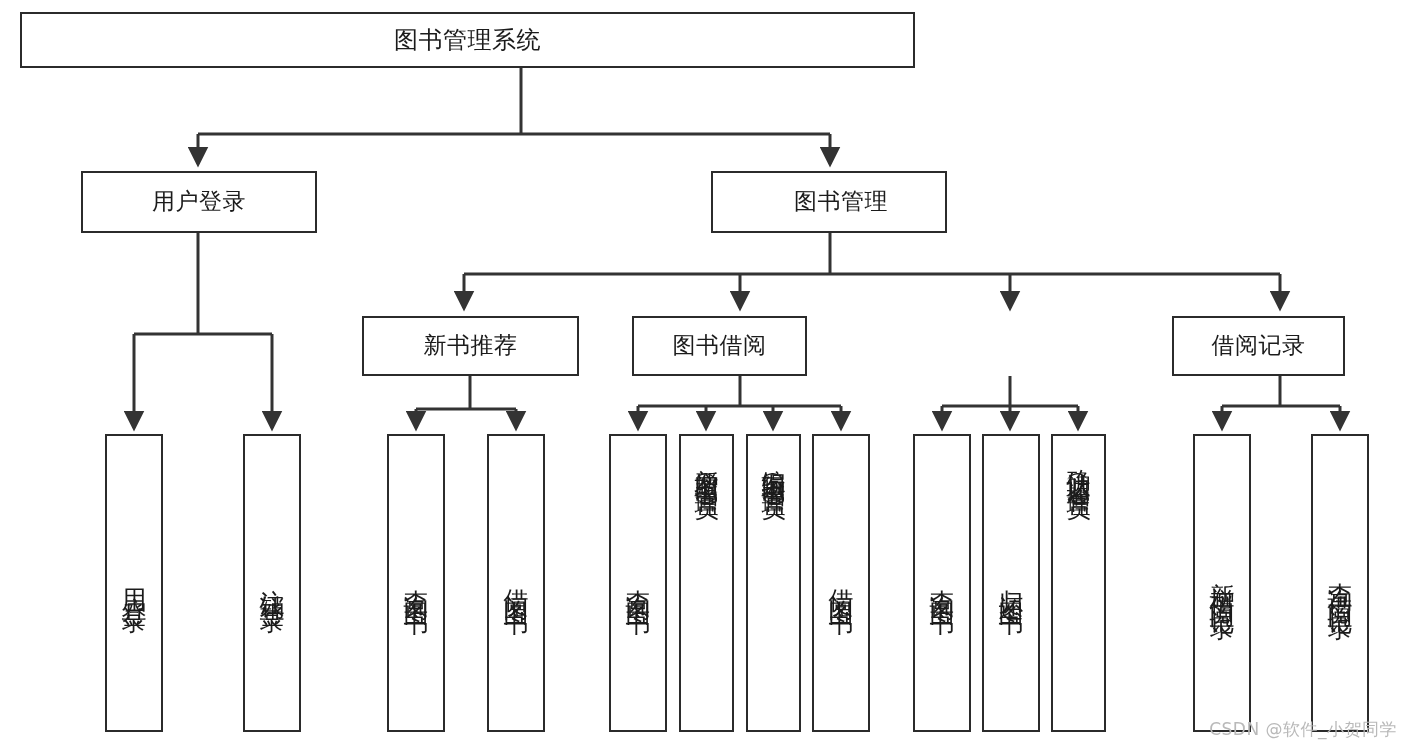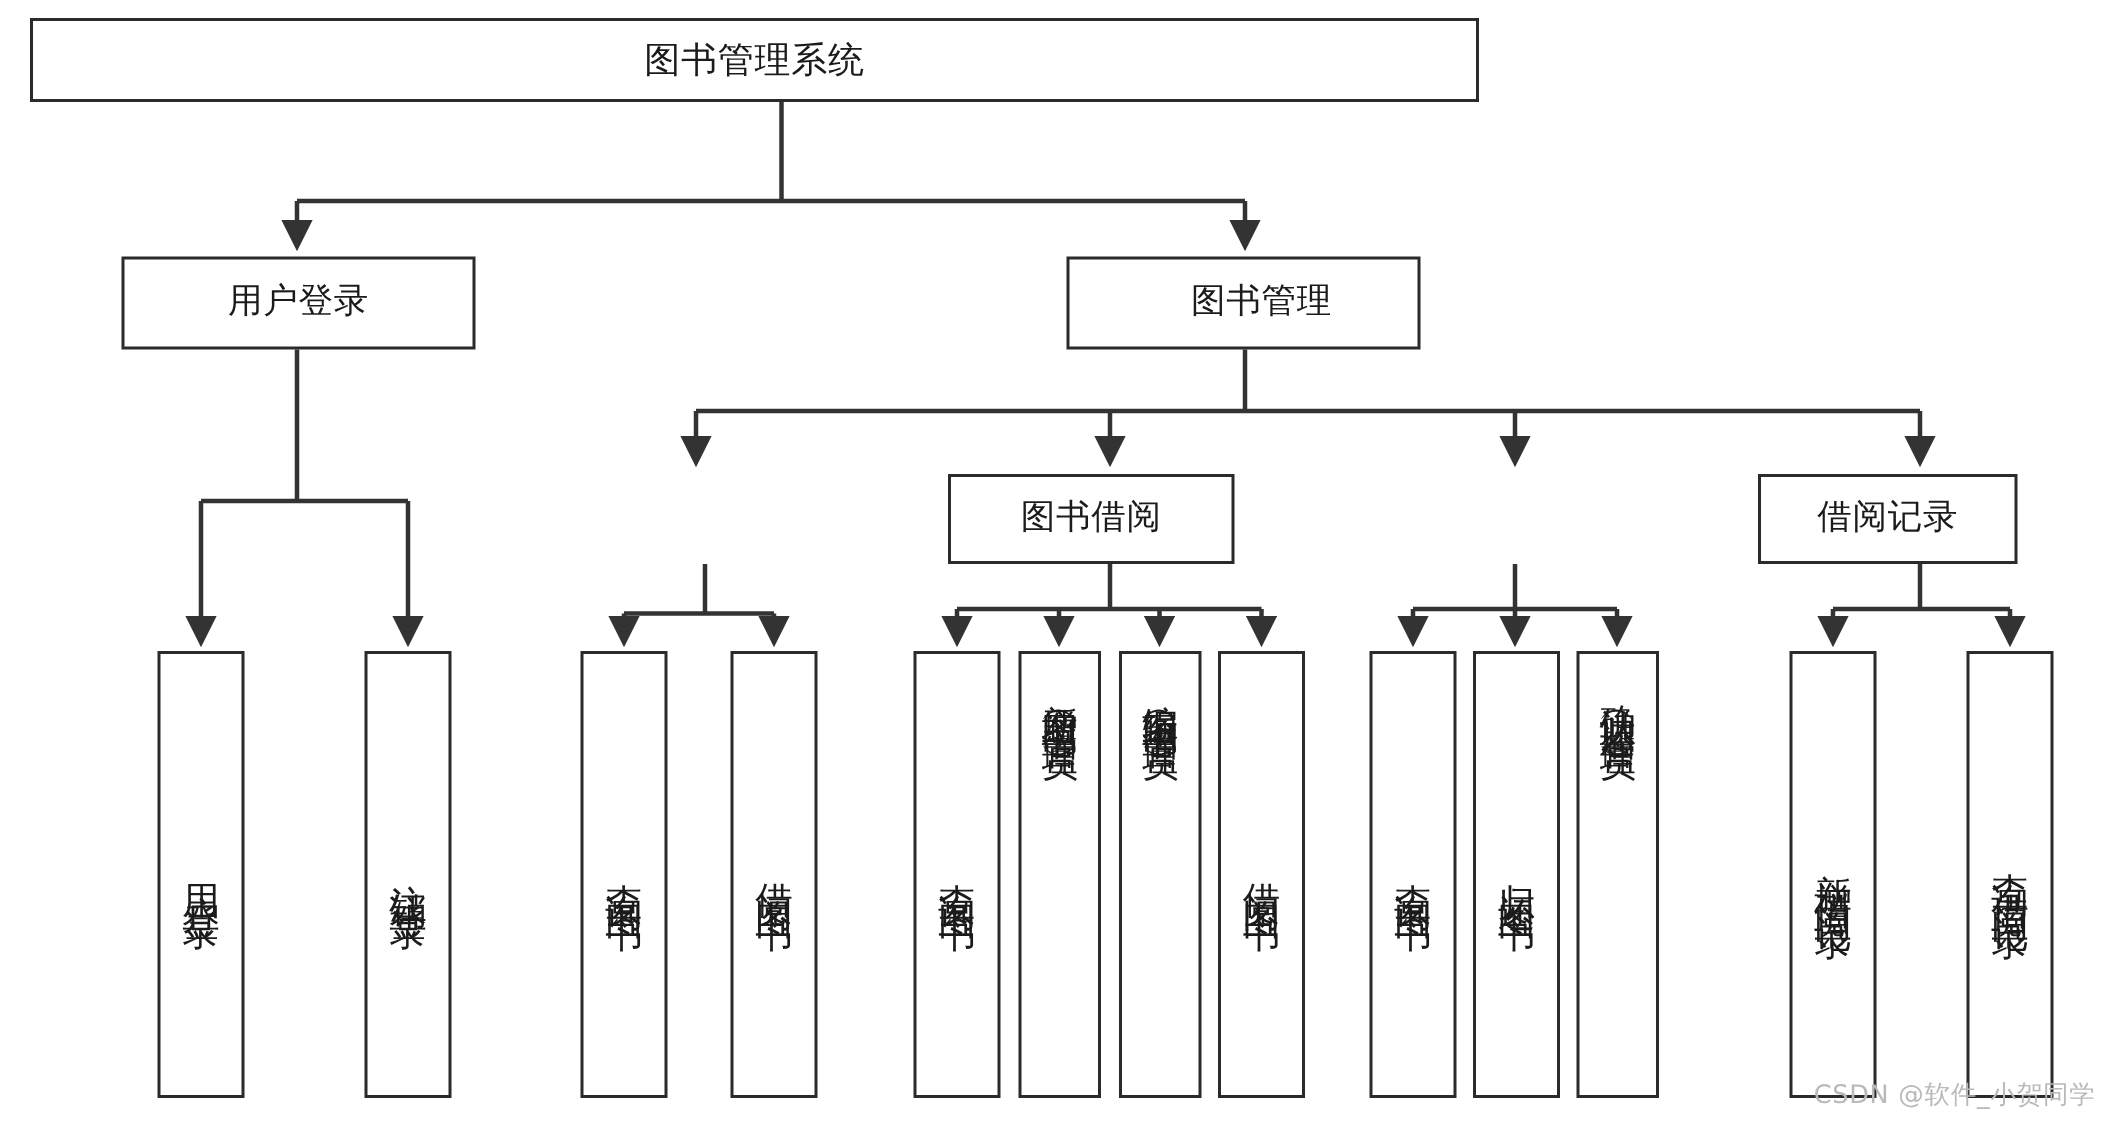--- a/index.html
+++ b/index.html
@@ -139,34 +139,37 @@
       <path d="M 1010 406 L 1010 428" marker-end="url(#arrow)"></path>
       <path d="M 1078 406 L 1078 428" marker-end="url(#arrow)"></path>
 
       <path d="M 1280 376 L 1280 406"></path>
       <path d="M 1222 406 L 1340 406"></path>
       <path d="M 1222 406 L 1222 428" marker-end="url(#arrow)"></path>
       <path d="M 1340 406 L 1340 428" marker-end="url(#arrow)"></path>
     </g>
   </svg>
 
-  <div class="node horiz root" style="left:20px; top:12px; width:966px; height:56px;">
+  <div class="node horiz root" style="left:20px; top:12px; width:895px; height:56px;">
     <span class="label">图书管理系统</span>
   </div>
 
   <div class="node horiz" style="left:81px; top:171px; width:236px; height:62px;">
     <span class="label">用户登录</span>
   </div>
 
   <div class="node horiz" style="left:711px; top:171px; width:236px; height:62px;padding-left:24px;">
     <span class="label">图书管理</span>
   </div>
 
-
-  <div class="node horiz" style="left:632px; top:316px; width:191px; height:60px;">
+  <div class="node horiz" style="left:362px; top:316px; width:217px; height:60px;">
+    <span class="label">新书推荐</span>
+  </div>
+
+  <div class="node horiz" style="left:632px; top:316px; width:175px; height:60px;">
     <span class="label">图书借阅</span>
   </div>
 
 
   <div class="node horiz" style="left:1172px; top:316px; width:173px; height:60px;">
     <span class="label">借阅记录</span>
   </div>
 
   <div class="node vert center" style="left:105px; top:434px; width:58px; height:298px;">
     <span class="label">用户登录</span>

